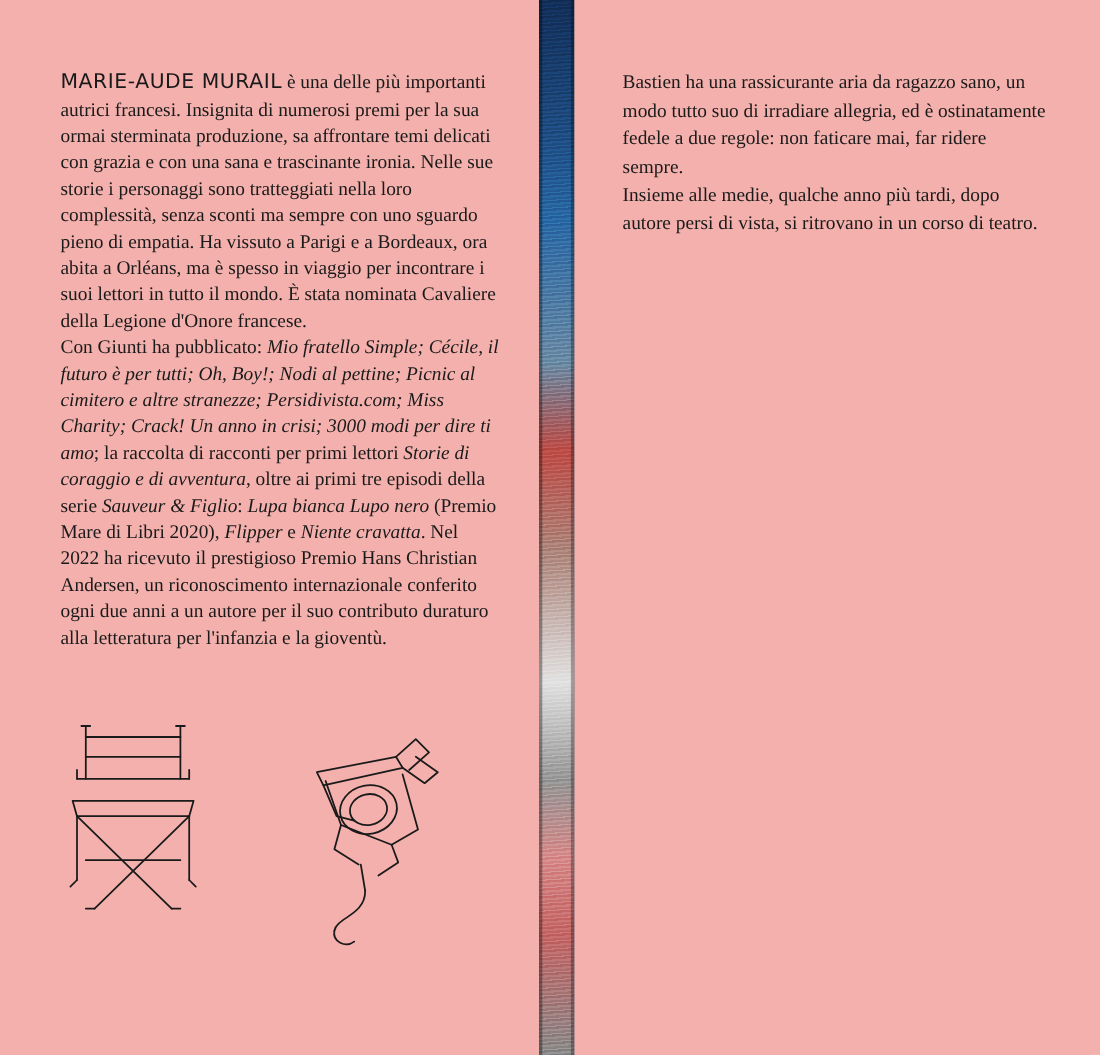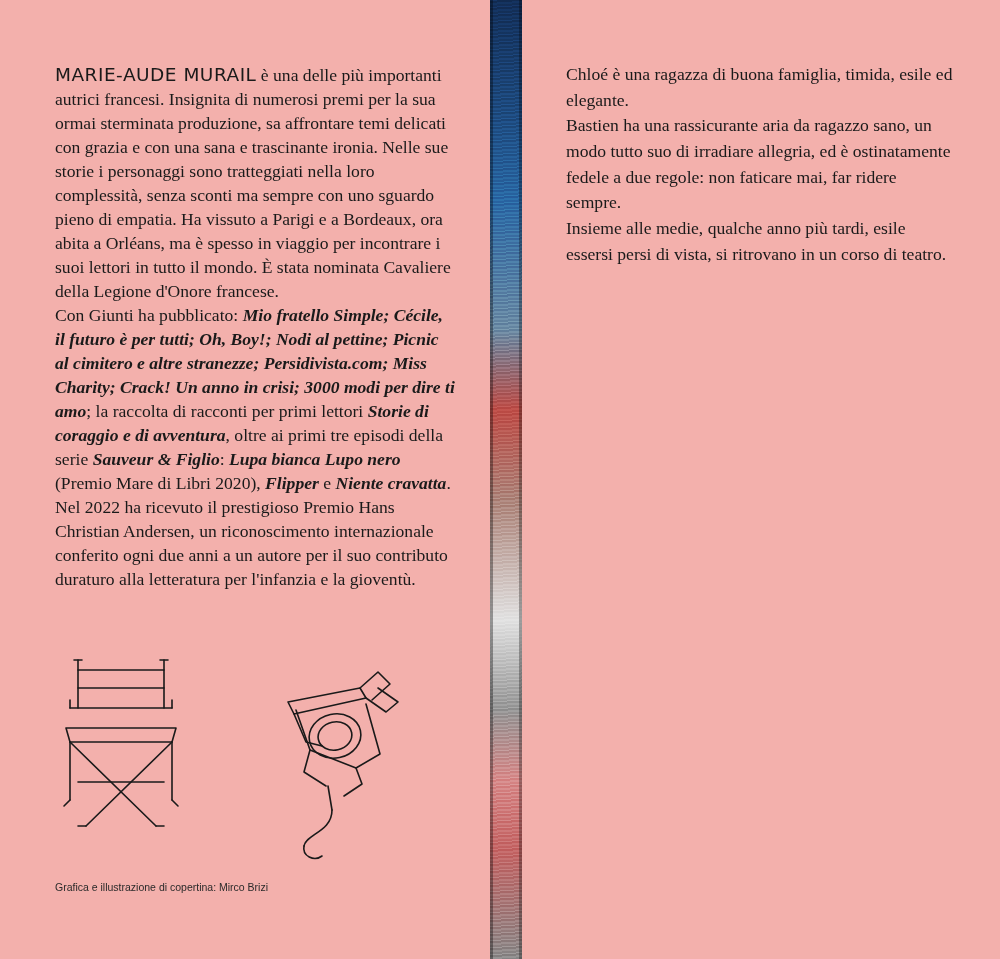--- a/index.html
+++ b/index.html
@@ -81,21 +81,21 @@
     color: #1a1a1a;
     text-align: left;
   }
   .bio .author-name {
     font-family: "DejaVu Sans", sans-serif;
     font-size: 18.5px;
     letter-spacing: 0.5px;
     font-weight: 400;
   }
   .bio p { margin: 0; }
-  .bio i { font-style: italic; font-weight: bold; }
+  .bio i { font-style: italic; }
 
   
   .blurb {
     position: absolute;
     left: 566px;
     top: 62px;
     width: 390px;
     font-size: 17.6px;
     line-height: 1.46;
     color: #1a1a1a;
@@ -191,22 +191,20 @@
         <path d="M250 100 L244 122 L266 136"></path>
         <path d="M296 118 L302 134 L284 146"></path>
         <path d="M268 136 L272 160"></path>
         <path d="M272 160 C272 182 246 184 244 196"></path>
         <path d="M244 196 C242 206 254 212 262 206"></path>
       </g>
     </svg>
   </div>
 
   <div class="credits">
-    <div>Grafica e illustrazione di copertina: Mirco Brizi</div>
   </div>
 
   <div class="blurb">
-    <p>Chloé è una ragazza di buona famiglia, timida, esile ed elegante.</p>
     <p>Bastien ha una rassicurante aria da ragazzo sano, un modo tutto suo di irradiare allegria, ed è ostinatamente fedele a due regole: non faticare mai, far ridere sempre.</p>
-    <p>Insieme alle medie, qualche anno più tardi, esile essersi persi di vista, si ritrovano in un corso di teatro.</p>
+    <p>Insieme alle medie, qualche anno più tardi, dopo autore persi di vista, si ritrovano in un corso di teatro.</p>
   </div>
 
 </div>
 
 </body></html>

